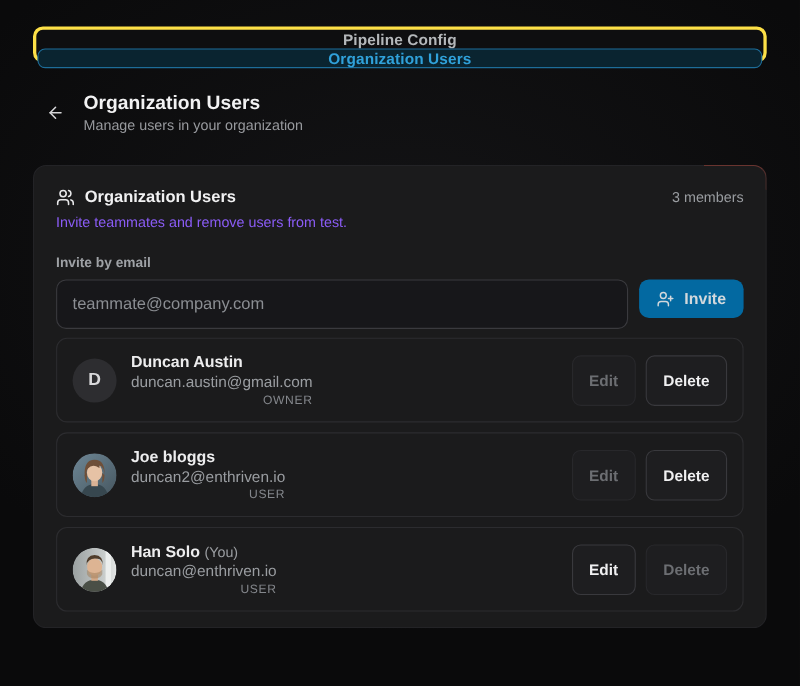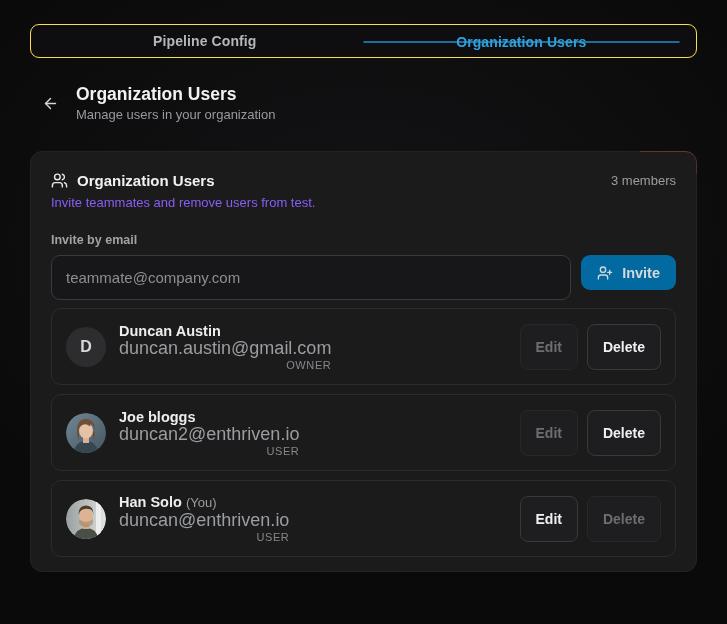--- a/index.html
+++ b/index.html
@@ -8,22 +8,22 @@
     background:#0a0a0b;
     background-image:radial-gradient(90% 75% at 50% 38%, #141416 0%, #0a0a0b 72%);
     font-family:"Liberation Sans", sans-serif;
     overflow:hidden;
     -webkit-font-smoothing:antialiased;
   }
   .page{padding:24px 30px 0;}
 
   
   .tabbar{
-    display:flex;height:33px;border:1px solid #fde047;border-radius:9px;
-    background:#0e0e10;box-sizing:border-box;padding:16px;margin-bottom:26px;
+    display:flex;height:33px;border:3px solid #fde047;border-radius:9px;
+    background:#0e0e10;box-sizing:border-box;padding:1px;margin-bottom:26px;flex-direction:column;
   }
   .tab{
     flex:1;display:flex;align-items:center;justify-content:center;
     font-size:14px;font-weight:700;color:#b4b7ba;border-radius:7px;
     cursor:default;letter-spacing:.1px;
   }
   .tab.active{
     background:#0a2430;border:1px solid #1d6d99;color:#30a1da;
     box-sizing:border-box;
   }
@@ -74,21 +74,21 @@
     background:#1b1b1c;padding:12px 14px;min-height:51px;box-sizing:content-box;
   }
   .avatar{
     width:40px;height:40px;border-radius:50%;flex:0 0 auto;margin-right:13px;
     background:#2d2d30;display:flex;align-items:center;justify-content:center;
     font-size:16px;font-weight:600;color:#d8d8da;overflow:hidden;
   }
   .m-info{min-width:0;}
   .m-name{font-size:14.5px;font-weight:700;color:#ededee;line-height:18px;}
   .m-name .you{font-size:13px;font-weight:400;color:#9a9da1;}
-  .m-email{font-size:18px;color:#9a9da1;line-height:17px;}
+  .m-email{font-size:14px;color:#9a9da1;line-height:17px;}
   .m-role{font-size:11px;color:#84878c;letter-spacing:.6px;margin-top:2px;line-height:13px;text-align:right;}
   .m-actions{margin-left:auto;display:flex;gap:9px;}
   .row-btn{
     height:46px;padding:0 15px;border-radius:8px;background:#1e1e20;
     font-size:14px;font-weight:700;cursor:pointer;
     font-family:"Liberation Sans",sans-serif;
   }
   .row-btn.bright{border:1px solid #39393d;color:#f0f0f1;}
   .row-btn.dim{border:1px solid #28282b;color:#6c6e72;}
   svg{display:block;}

